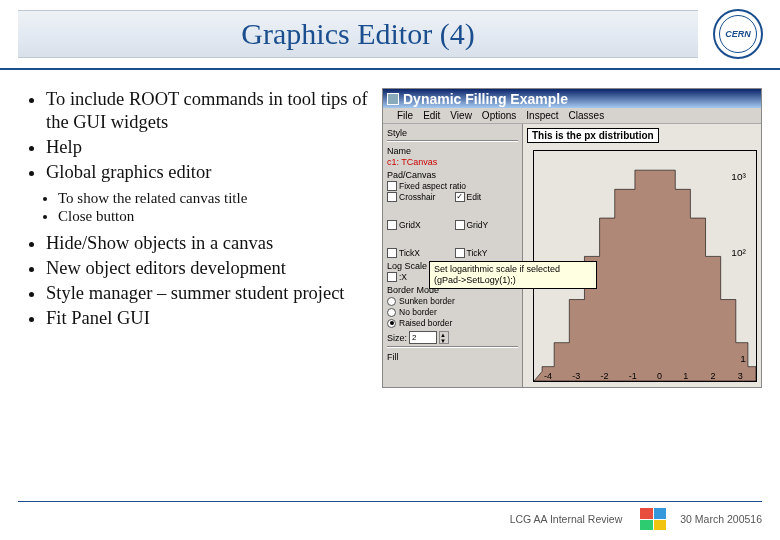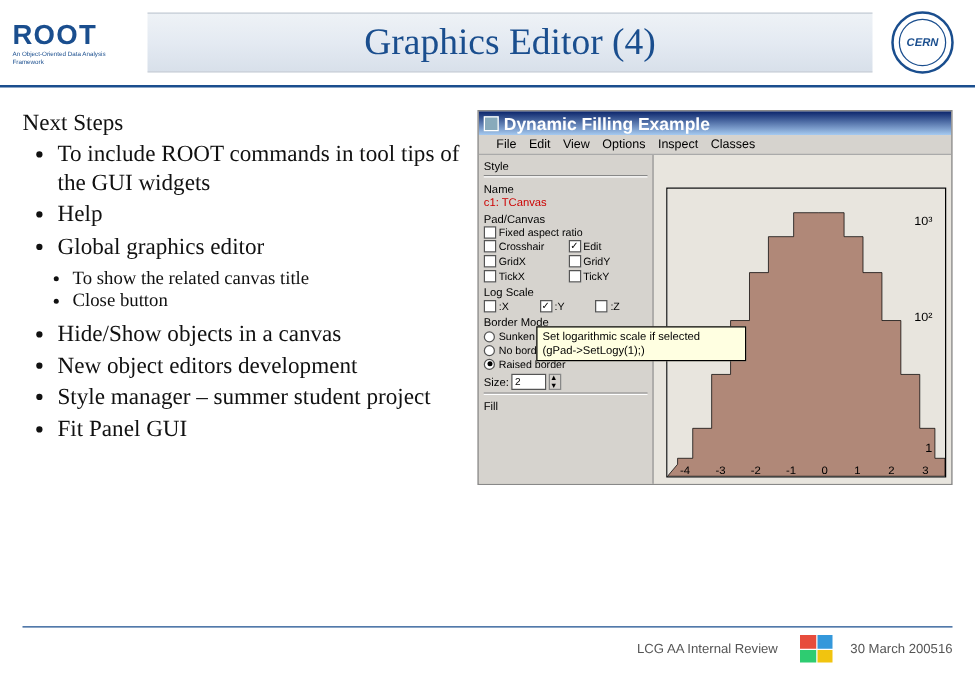--- a/index.html
+++ b/index.html
@@ -169,21 +169,21 @@
   .side-panel .section-label {
     color: #000;
     padding-top: 2px;
   }
   .side-panel .red { color: #c00; font-size: 9px; }
   .side-panel .group-title { font-size: 9px; margin-top: 2px; }
   .chk-row { display: flex; gap: 2px; align-items: center; }
   .chk { width: 10px; height: 10px; background: #fff; border: 1px solid #555; display: inline-flex; align-items:center; justify-content:center; font-size:8px; line-height:1;}
   .chk.on::after { content: '✓'; font-size: 8px; color:#000;}
   .chk-row .lbl { font-size: 8.5px; }
-  .grid2 { display: grid; grid-template-columns: 1fr 1fr; gap: 2px 4px; }
+  .grid2 { display: grid; grid-template-columns: 1fr 1fr; gap: 18px 4px; }
   .grid3 { display: grid; grid-template-columns: 1fr 1fr 1fr; gap: 1px 3px; }
   .rad-row { display:flex; gap:3px; align-items:center; font-size:8.5px;}
   .rad { width:9px; height:9px; border:1px solid #555; border-radius:50%; background:#fff; display:inline-flex; align-items:center; justify-content:center;}
   .rad.on::after{content:''; width:4px; height:4px; background:#000; border-radius:50%;}
   .spinner { display:flex; align-items:center; gap:2px;}
   .spinner .box{width:28px; height:13px; background:#fff; border:1px solid #555; font-size:8px; padding:0 2px; display:flex; align-items:center;}
   .spinner .arrows{width:10px; height:13px; background:#d6d3ce; border:1px solid #888; font-size:6px; display:flex; flex-direction:column; line-height:1;}
   .canvas-area {
     flex: 1;
     background: #e8e5de;
@@ -252,35 +252,30 @@
   .lcg-logo div:nth-child(3){background:#2ecc71;}
   .lcg-logo div:nth-child(4){background:#f1c40f;}
   .footer .date { margin-left: 4px; }
   .footer .pagenum { margin-left: auto; }
   .panel-divider { border-top:1px solid #888; border-bottom:1px solid #fff; margin:1px 0;}
 </style>
 </head>
 <body>
 
 <div class="header">
-  <div class="logo-left">
-    <span class="root-text">ROOT</span>
-    <span class="root-sub">An Object-Oriented Data Analysis Framework</span>
-  </div>
   <div class="title-band">
     <h1>Graphics Editor (4)</h1>
   </div>
   <div class="logo-right">
     <div class="cern-circle">CERN</div>
   </div>
 </div>
 
 <div class="content">
   <div class="left-col">
-    <div class="heading">Next Steps</div>
     <ul class="main">
       <li>To include  ROOT commands in tool tips of the GUI widgets</li>
       <li>Help</li>
       <li>Global graphics editor</li>
     </ul>
     <ul class="sub">
       <li>To show the related canvas title</li>
       <li>Close button</li>
     </ul>
     <ul class="main">
@@ -375,20 +370,21 @@
             <span class="box">2</span>
             <span class="arrows">
                 <span>▲</span>
                 <span>▼</span>
               </span>
           </div>
           <div class="panel-divider"></div>
           <div class="section-label">Fill</div>
         </div>
         <div class="canvas-area">
+          <span class="canvas-title">This is the px distribution</span>
           <div class="plot">
             <svg viewBox="0 0 220 240" preserveAspectRatio="none">
               <rect x="0" y="0" width="220" height="240" fill="#e8e5de"></rect>
               <path d="M 8 230 L 8 225 L 20 225 L 20 200 L 35 200 L 35 155 L 50 155 L 50 110 L 65 110 L 65 70  L 80 70  L 80 40  L 100 40 L 100 20 L 120 20 L 120 20 L 140 20 L 140 40 L 155 40 L 155 70 L 170 70 L 170 110 L 185 110 L 185 155 L 200 155 L 200 200 L 212 200 L 212 225 L 220 225 L 220 240 L 0 240 Z" fill="#b08878" stroke="#000" stroke-width="0.6"></path>
               <text x="210" y="30" font-size="10" text-anchor="end" fill="#000">10³</text>
               <text x="210" y="110" font-size="10" text-anchor="end" fill="#000">10²</text>
               <text x="210" y="220" font-size="10" text-anchor="end" fill="#000">1</text>
               <g font-size="9" fill="#000">
                 <text x="10" y="238">-4</text>
                 <text x="38" y="238">-3</text>

